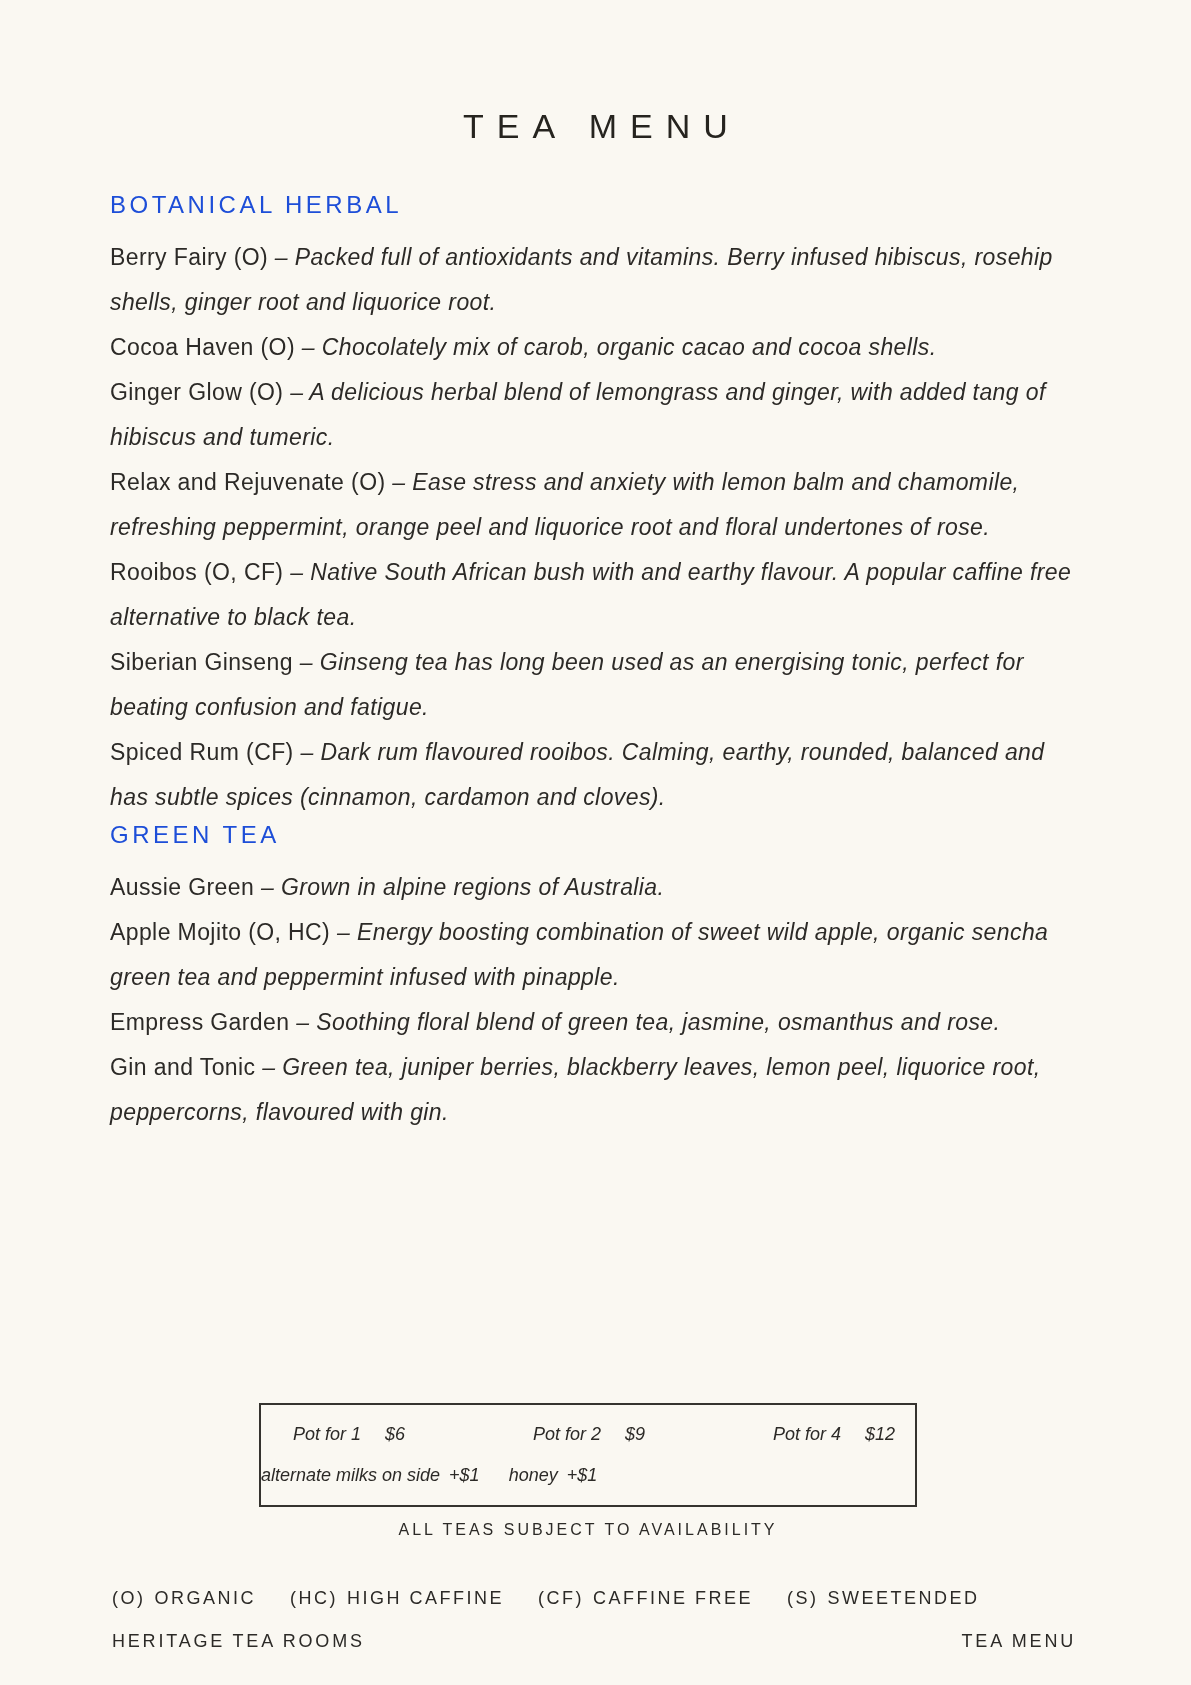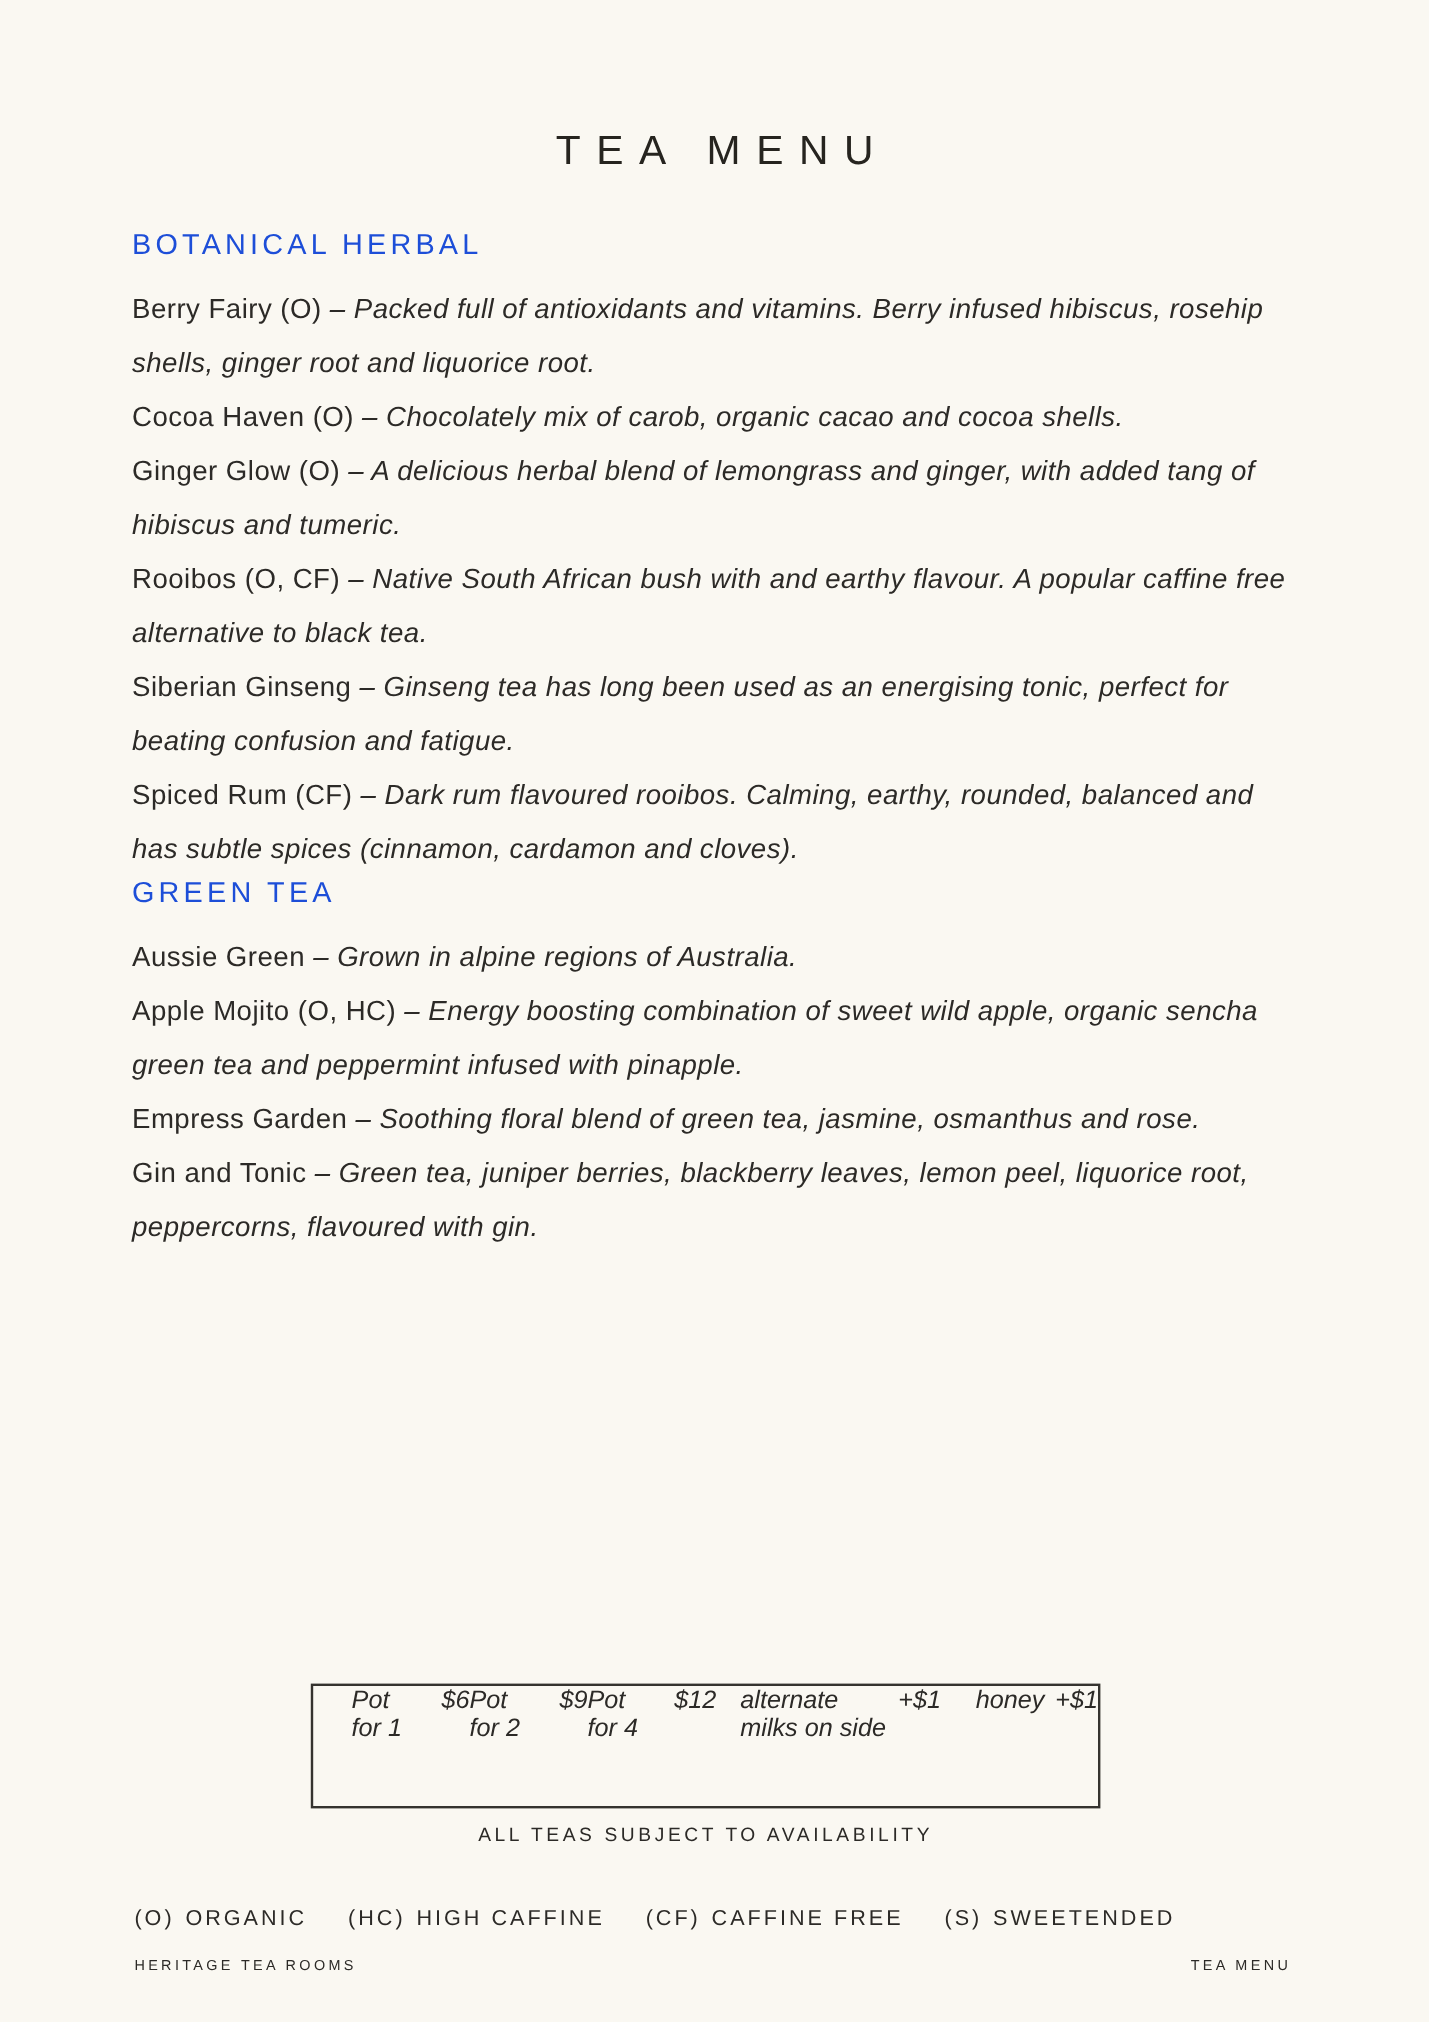--- a/index.html
+++ b/index.html
@@ -29,22 +29,22 @@
   .tea-item {
     margin:0;
     font-size:23px; line-height:45px; font-weight:400;
     letter-spacing:0.4px; color:#2c2a27;
   }
   .tea-desc, .sep { font-style:italic; }
   .price-box {
     position:absolute; left:259px; top:1403px;
     width:658px; height:104px;
     border:2px solid #35332f; box-sizing:border-box;
-    display:flex; justify-content:space-evenly;
-    font-size:21px; font-style:italic; color:#2c2a27;
+    display:flex; flex-direction:column; justify-content:space-evenly;
+    font-size:18px; font-style:italic; color:#2c2a27;
   }
   .price-row {
     display:flex; justify-content:space-between;
     padding:0 20px 0 32px;
   }
   .price-opt { display:inline-flex; gap:24px; }
   .extras-row { display:flex; justify-content:flex-start; gap:29px; }
   .extra { display:inline-flex; gap:9px; }
   .availability {
     position:absolute; left:259px; top:1521px; width:658px;
@@ -53,36 +53,37 @@
   }
   .legend {
     position:absolute; left:112px; top:1588px;
     display:flex; gap:34px;
     font-size:18px; letter-spacing:2.5px; color:#2c2a27; white-space:nowrap;
   }
   .legend-item { display:inline-flex; gap:9px; }
   .footer {
     position:absolute; left:112px; right:115px; top:1631px;
     display:flex; justify-content:space-between;
-    font-size:12px; letter-spacing:2.8px; color:#2c2a27;
+    font-size:18px; letter-spacing:2.8px; color:#2c2a27;
   }
 </style>
 </head>
 <body>
 
 <div class="page">
   <h1 class="title">TEA MENU</h1>
 
   <div id="sections">
       <div class="section">
         <h2 class="section-heading">BOTANICAL HERBAL</h2>
         <div class="items">
           <p class="tea-item"><span class="tea-name">Berry Fairy (O)</span><span class="sep"> – </span><span class="tea-desc">Packed full of antioxidants and vitamins. Berry infused hibiscus, rosehip shells, ginger root and liquorice root.</span></p>
           <p class="tea-item"><span class="tea-name">Cocoa Haven (O)</span><span class="sep"> – </span><span class="tea-desc">Chocolately mix of carob, organic cacao and cocoa shells.</span></p>
           <p class="tea-item"><span class="tea-name">Ginger Glow (O)</span><span class="sep"> – </span><span class="tea-desc">A delicious herbal blend of lemongrass and ginger, with added tang of hibiscus and tumeric.</span></p>
+          <p class="tea-item"><span class="tea-name">Relax and Rejuvenate (O)</span><span class="sep"> – </span><span class="tea-desc">Ease stress and anxiety with lemon balm and chamomile, refreshing peppermint, orange peel and liquorice root and floral undertones of rose.</span></p>
           <p class="tea-item"><span class="tea-name">Rooibos (O, CF)</span><span class="sep"> – </span><span class="tea-desc">Native South African bush with and earthy flavour. A popular caffine free alternative to black tea.</span></p>
           <p class="tea-item"><span class="tea-name">Siberian Ginseng</span><span class="sep"> – </span><span class="tea-desc">Ginseng tea has long been used as an energising tonic, perfect for beating confusion and fatigue.</span></p>
           <p class="tea-item"><span class="tea-name">Spiced Rum (CF)</span><span class="sep"> – </span><span class="tea-desc">Dark rum flavoured rooibos. Calming, earthy, rounded, balanced and has subtle spices (cinnamon, cardamon and cloves).</span></p>
         </div>
       </div>
       <div class="section">
         <h2 class="section-heading">GREEN TEA</h2>
         <div class="items">
           <p class="tea-item"><span class="tea-name">Aussie Green</span><span class="sep"> – </span><span class="tea-desc">Grown in alpine regions of Australia.</span></p>
           <p class="tea-item"><span class="tea-name">Apple Mojito (O, HC)</span><span class="sep"> – </span><span class="tea-desc">Energy boosting combination of sweet wild apple, organic sencha green tea and peppermint infused with pinapple.</span></p>

